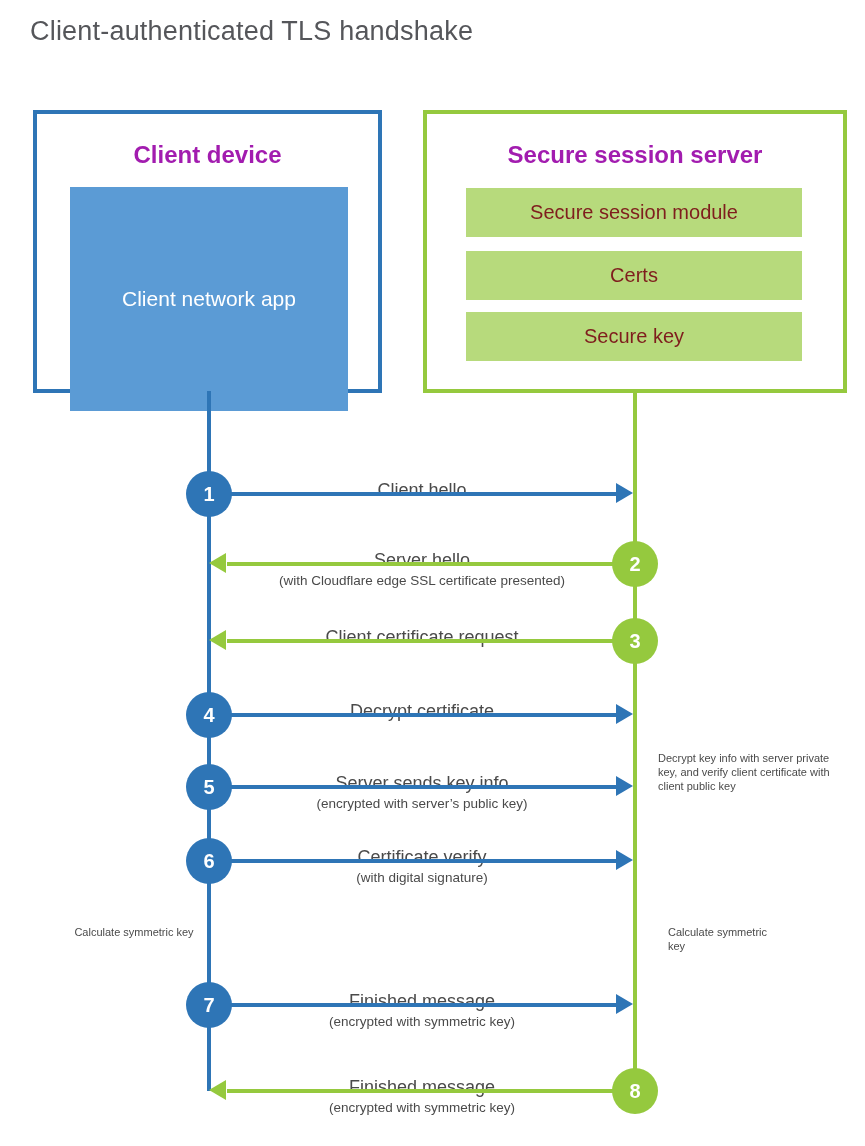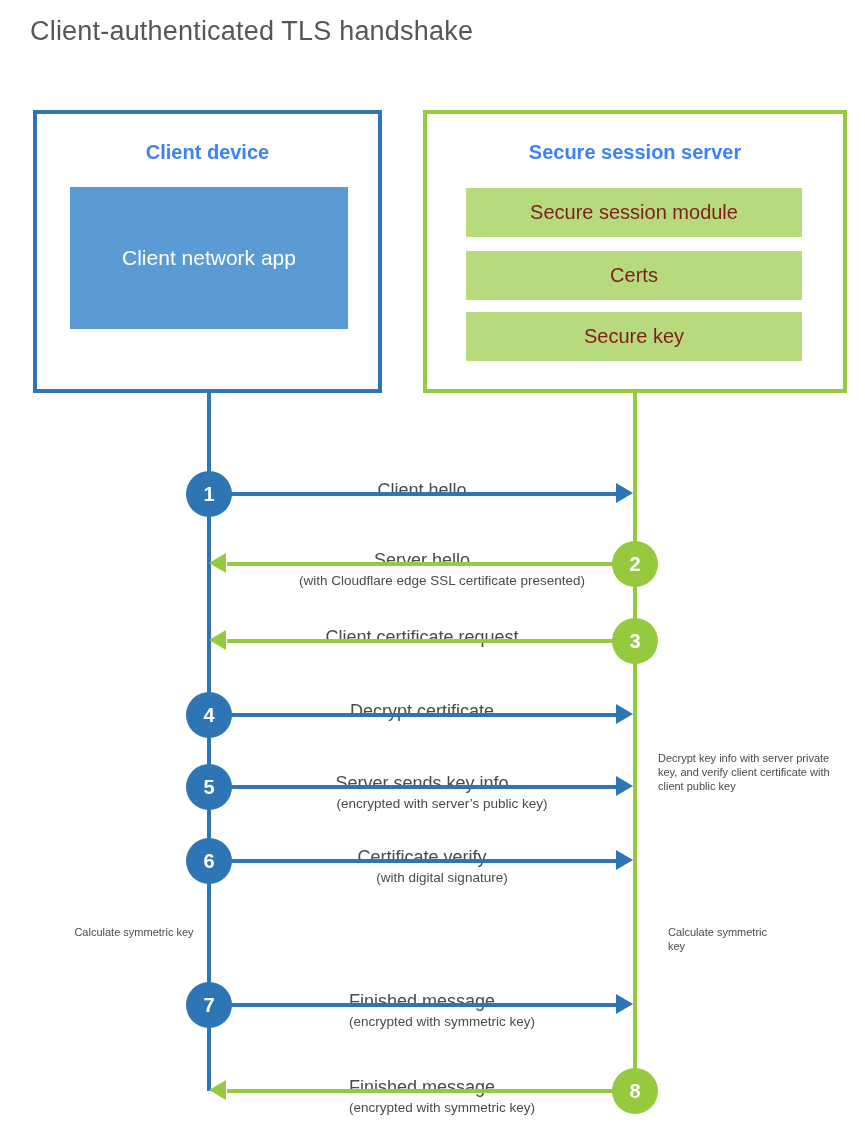--- a/index.html
+++ b/index.html
@@ -8,22 +8,22 @@
   .abs{position:absolute;}
 
   .page-title{left:30px;top:16px;font-size:27px;font-weight:400;
               color:#55565a;letter-spacing:.2px;}
 
   
   .entity-box{box-sizing:border-box;border:4px solid;background:#fff;}
   .client-box{left:33px;top:110px;width:349px;height:283px;border-color:#2e75b6;}
   .server-box{left:423px;top:110px;width:424px;height:283px;border-color:#95c93e;}
   .entity-title{left:0;width:100%;top:27px;text-align:center;
-                font-size:20px;font-weight:bold;color:#3b82f6;}
-  .app-box{left:70px;top:187px;width:278px;height:142px;background:#5b9bd5;
+                font-size:24px;font-weight:bold;color:#a21caf;}
+  .app-box{left:70px;top:187px;width:278px;height:224px;background:#5b9bd5;
            color:#fff;display:flex;align-items:center;justify-content:center;
            text-align:center;font-size:21px;line-height:1.35;}
   .app-box .inner{width:190px;}
   .bar{left:466px;width:336px;height:49px;background:#b7da7c;color:#7f1d1d;
        display:flex;align-items:center;justify-content:center;font-size:20px;}
 
   
   .vline{width:4px;top:391px;height:700px;}
   .vline.blue{left:207px;background:#2e75b6;}
   .vline.green{left:633px;background:#95c93e;}
@@ -35,21 +35,21 @@
   .msg.dir-right .head{position:absolute;left:405px;top:-11px;width:0;height:0;
        border-top:10px solid transparent;border-bottom:10px solid transparent;
        border-left:17px solid #2e75b6;}
   .msg.dir-left .line{left:16px;width:406px;background:#95c93e;}
   .msg.dir-left .head{position:absolute;left:-2px;top:-11px;width:0;height:0;
        border-top:10px solid transparent;border-bottom:10px solid transparent;
        border-right:17px solid #95c93e;}
   .msg .label{position:absolute;left:0;width:100%;top:-32px;text-align:center;
        font-size:18px;color:#4a4a4a;margin-top:18px;}
   .msg .sub{position:absolute;left:0;width:100%;top:9px;text-align:center;
-       font-size:13.5px;color:#4a4a4a;padding-left:20px;}
+       font-size:13.5px;color:#4a4a4a;}
   .circle{position:absolute;width:46px;height:46px;border-radius:50%;top:-23px;
        color:#fff;font-weight:bold;font-size:20px;display:flex;align-items:center;
        justify-content:center;z-index:2;}
   .circle.c-left{left:-25px;background:#2e75b6;}
   .circle.c-right{left:401px;background:#95c93e;}
 
   
   .note{font-size:11px;color:#4a4a4a;line-height:1.28;}
   .note-decrypt{left:658px;top:751px;width:178px;text-align:left;}
   .note-calc-left{left:70px;top:925px;width:128px;text-align:center;}

